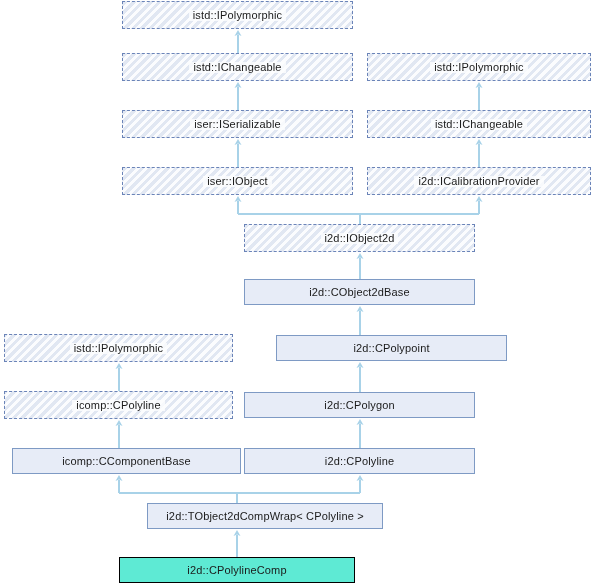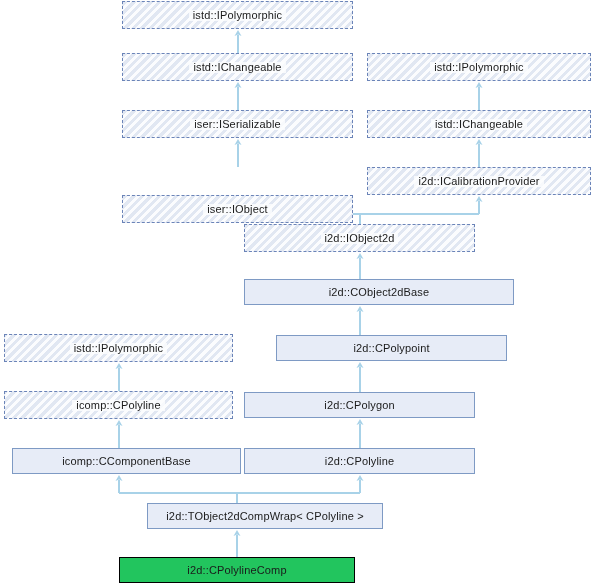--- a/index.html
+++ b/index.html
@@ -50,21 +50,21 @@
     );
   }
   
   .node.concrete {
     border: 1px solid #7e9ac4;
     background: #e7ecf7;
   }
   
   .node.current {
     border: 1px solid #000000;
-    background: #22c55e;
+    background: #5eead4;
   }
   .node-label {
     position: relative;
     padding: 0 4px;
     background: transparent;
   }
   .abstract .node-label {
     background: rgba(251,252,254,0.82);
   }
 </style>
@@ -146,30 +146,30 @@
     </div>
     <div class="node abstract" style="left: 367px; top: 53px; width: 224px; height: 28px;">
       <span class="node-label">istd::IPolymorphic</span>
     </div>
     <div class="node abstract" style="left: 122px; top: 110px; width: 231px; height: 28px;">
       <span class="node-label">iser::ISerializable</span>
     </div>
     <div class="node abstract" style="left: 367px; top: 110px; width: 224px; height: 28px;">
       <span class="node-label">istd::IChangeable</span>
     </div>
-    <div class="node abstract" style="left: 122px; top: 167px; width: 231px; height: 28px; margin-top: 28px;">
+    <div class="node abstract" style="left: 122px; top: 167px; width: 231px; height: 28px;">
       <span class="node-label">iser::IObject</span>
     </div>
     <div class="node abstract" style="left: 367px; top: 167px; width: 224px; height: 28px;">
       <span class="node-label">i2d::ICalibrationProvider</span>
     </div>
     <div class="node abstract" style="left: 244px; top: 224px; width: 231px; height: 28px;">
       <span class="node-label">i2d::IObject2d</span>
     </div>
-    <div class="node concrete" style="left: 244px; top: 279px; width: 270px; height: 26px;">
+    <div class="node concrete" style="left: 244px; top: 279px; width: 231px; height: 26px;">
       <span class="node-label">i2d::CObject2dBase</span>
     </div>
     <div class="node abstract" style="left: 4px; top: 334px; width: 229px; height: 28px;">
       <span class="node-label">istd::IPolymorphic</span>
     </div>
     <div class="node concrete" style="left: 244px; top: 335px; width: 231px; height: 26px; margin-left: 32px;">
       <span class="node-label">i2d::CPolypoint</span>
     </div>
     <div class="node abstract" style="left: 4px; top: 391px; width: 229px; height: 28px;">
       <span class="node-label">icomp::CPolyline</span>

